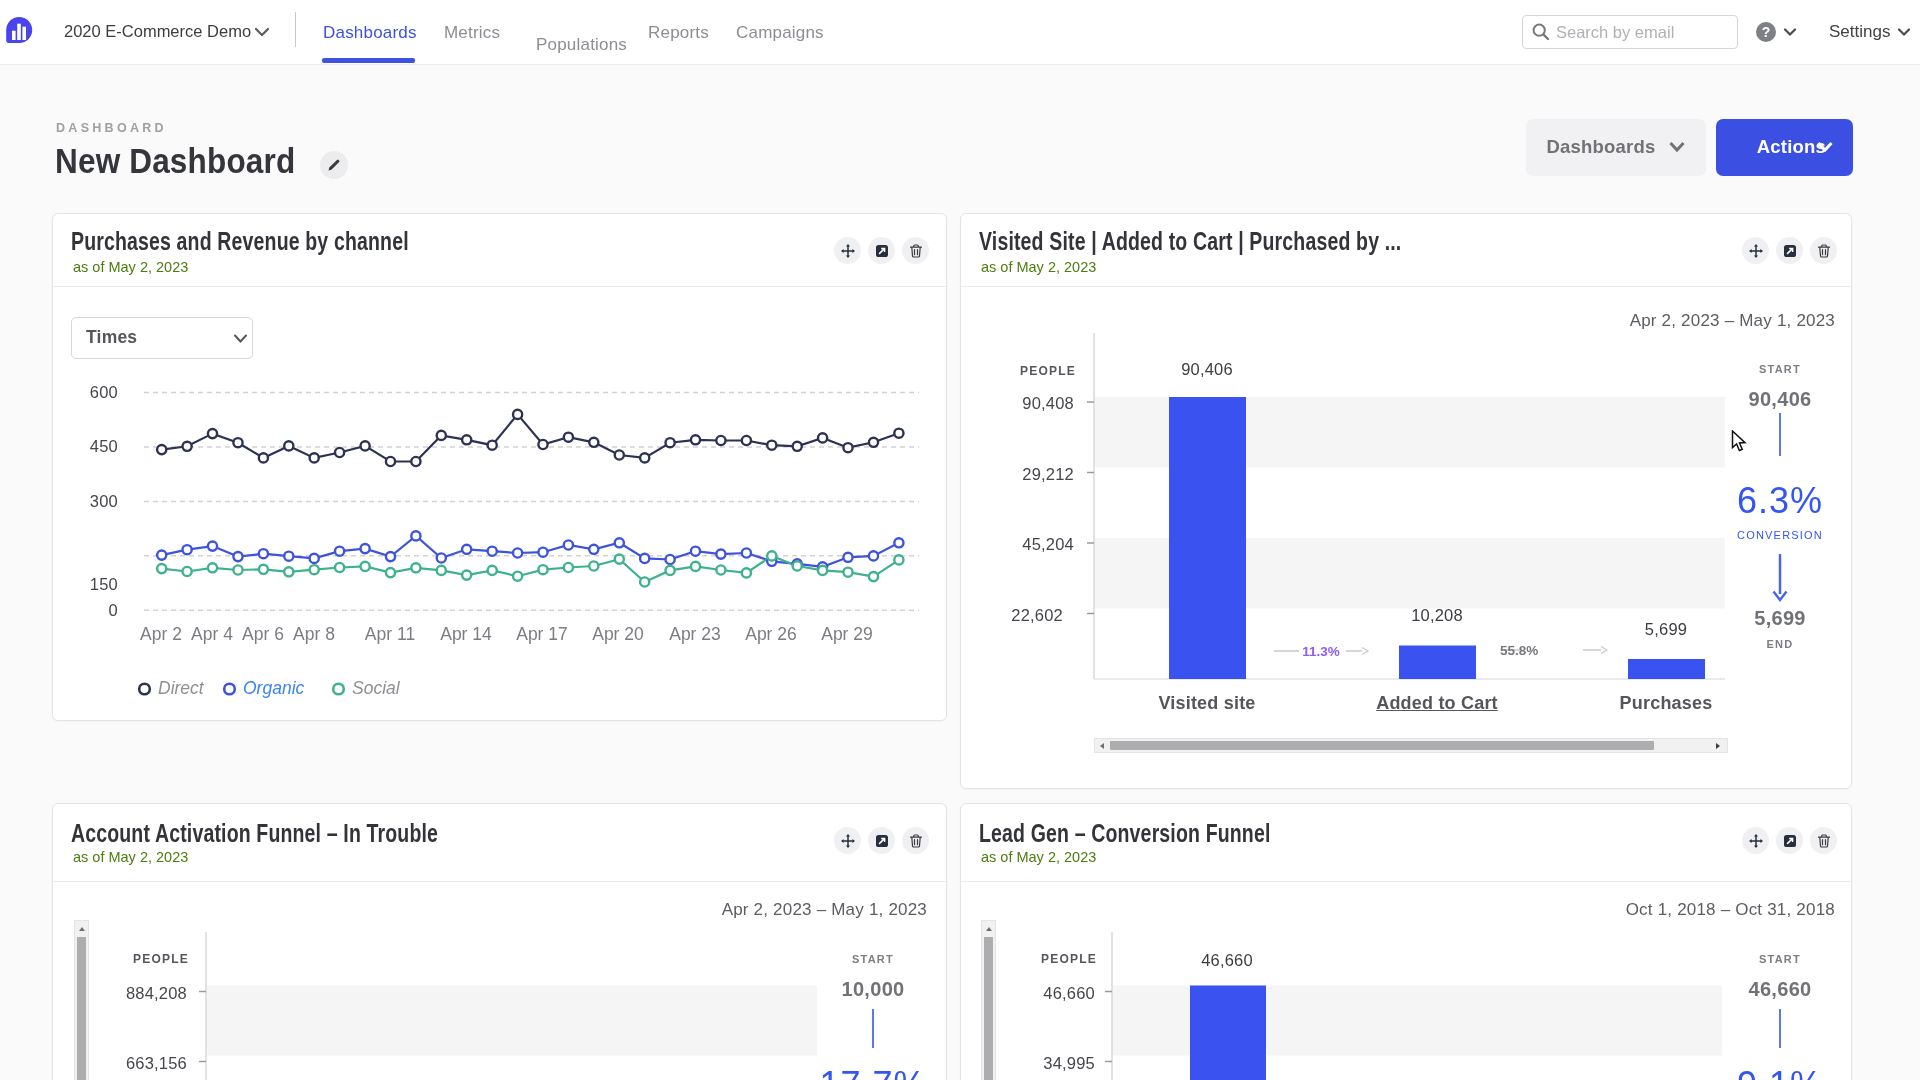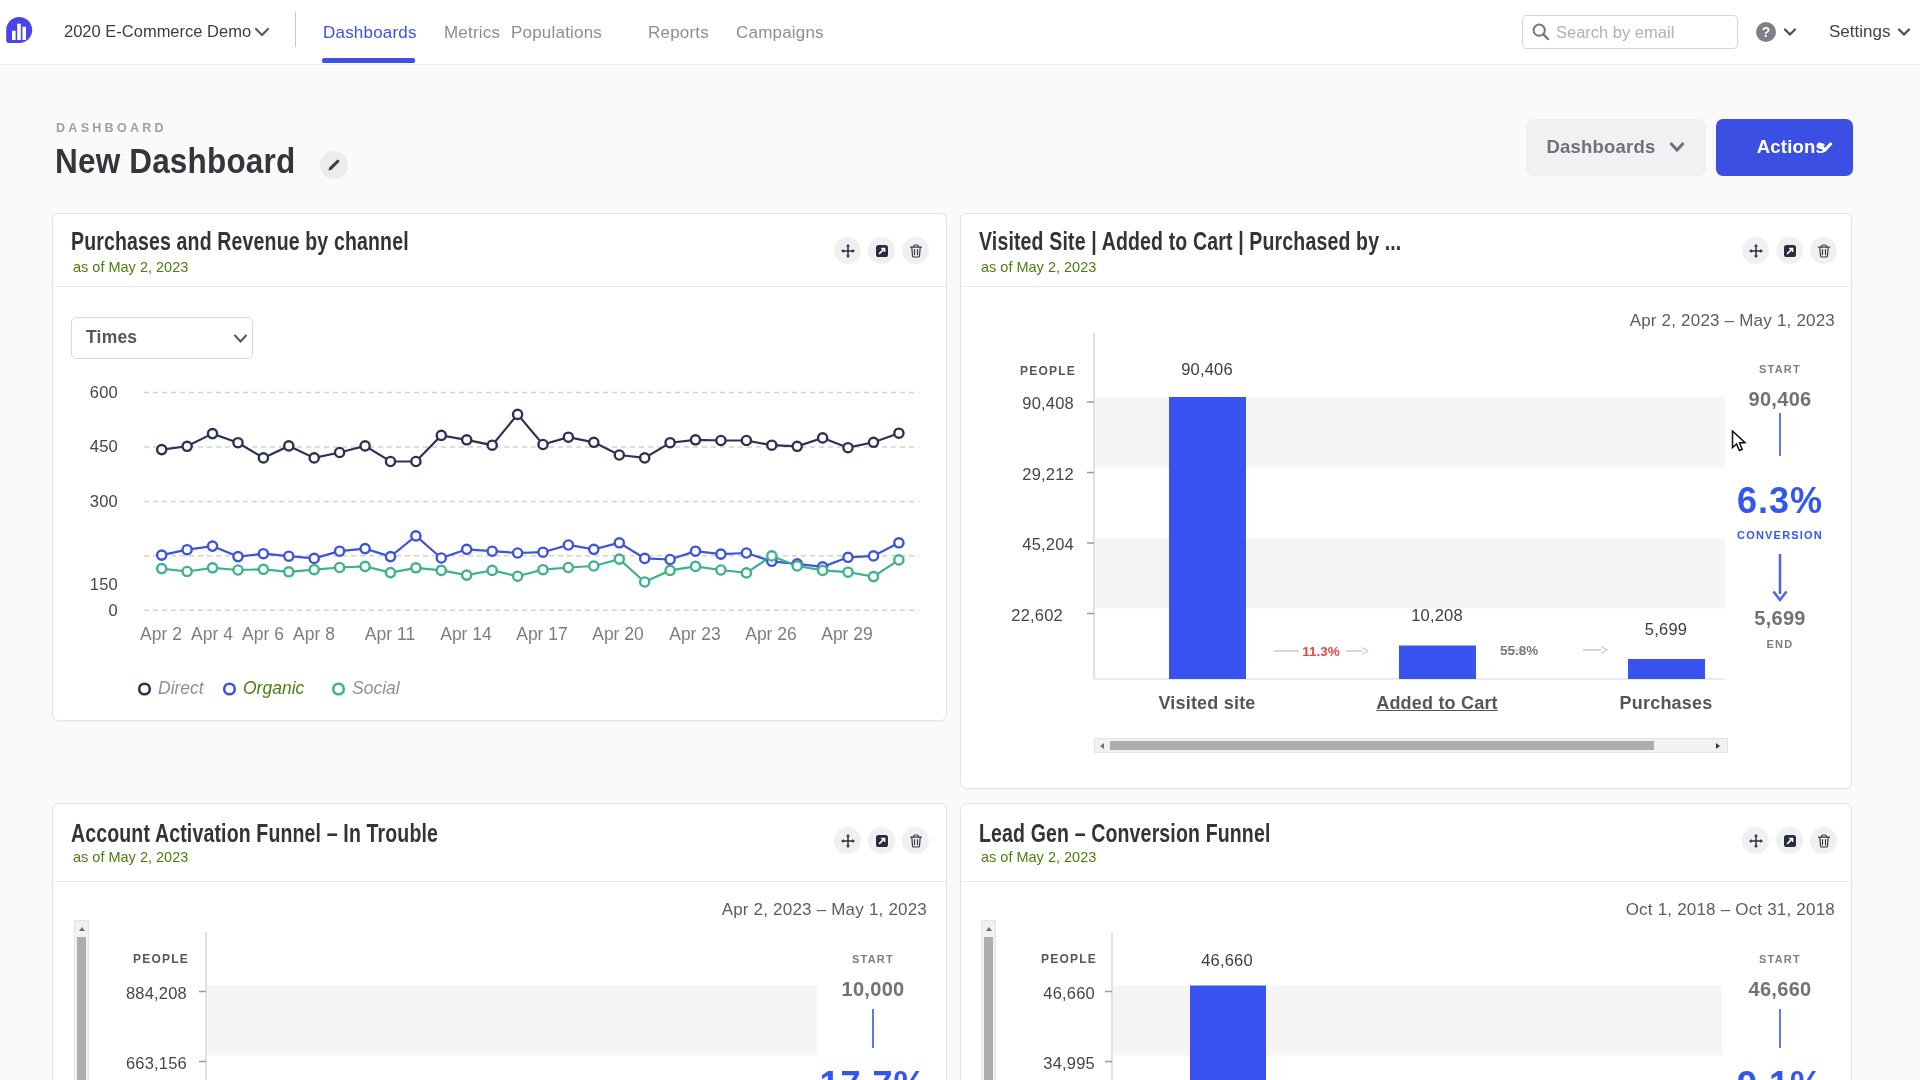--- a/index.html
+++ b/index.html
@@ -14,21 +14,21 @@
 .ctitle { position:absolute; left:18px; top:13px; font-size:25px; font-weight:bold; color:#33343a; letter-spacing:.2px; transform:scaleX(.78); transform-origin:0 0; white-space:nowrap;}
 .csub { position:absolute; left:20px; top:45px; font-size:14.5px; color:#4d7c0f; }
 .cdivider { position:absolute; left:0; right:0; top:72px; height:1px; background:#ebebee; }
 .cicon { position:absolute; top:23px; width:27px; height:27px; border-radius:50%; background:#f0f0f2; }
 .cicon svg { position:absolute; left:50%; top:50%; transform:translate(-50%,-50%); }
 .daterange { position:absolute; font-size:17px; color:#5c5d63; letter-spacing:.2px; }
 .people { position:absolute; font-size:12px; font-weight:bold; color:#55575e; letter-spacing:1.2px; }
 .ylab { position:absolute; font-size:16.5px; color:#45464c; text-align:right; letter-spacing:.2px;}
 .startlab { position:absolute; font-size:11px; font-weight:bold; color:#7d7e84; letter-spacing:1.2px; text-align:center; }
 .bigval { position:absolute; font-size:20px; font-weight:bold; color:#717278; letter-spacing:.3px; text-align:center; }
-.bluepct { position:absolute; font-weight:bold; color:#3356ef; text-align:center; }
+.bluepct { position:absolute; font-weight:normal; color:#3356ef; text-align:center; }
 .xcat { position:absolute; font-size:18px; font-weight:bold; color:#55565c; text-align:center; letter-spacing:.2px; }
 .barval { position:absolute; font-size:16.5px; color:#3c3d42; text-align:center; letter-spacing:.2px; }
 </style>
 </head>
 <body>
 
 <div id="nav">
 
   <svg class="abs" style="left:4px;top:15px" width="30" height="30" viewBox="0 0 30 30">
     <path d="M15.2 2 C22.4 2 28.2 7.8 28.2 15 C28.2 22.2 22.4 28 15.2 28 L4.6 28 C3.2 28 2.2 26.9 2.2 25.5 L2.2 15 C2.2 7.8 8 2 15.2 2 Z" fill="#4a45ea"></path>
@@ -37,21 +37,21 @@
     <rect x="18.4" y="11.7" width="3.6" height="13.3" fill="#fff"></rect>
   </svg>
   <div class="abs" style="left:64px;top:22px;font-size:16.5px;color:#3c3d43;letter-spacing:0;">2020 E-Commerce Demo</div>
   <svg class="abs" style="left:254px;top:27px" width="16" height="10" viewBox="0 0 16 10">
       <path d="M2 2 L8 8 L14 2" stroke="#5a5b60" stroke-width="2.2" fill="none" stroke-linecap="round"></path>
     </svg>
   <div class="abs" style="left:295px;top:12px;width:1px;height:35px;background:#c9c9cd;"></div>
   <div class="navlink" style="left:323px;color:#3d52e0;">Dashboards</div>
   <div class="abs" style="left:322px;top:58px;width:93px;height:5px;background:#3d52e0;border-radius:2px;"></div>
   <div class="navlink" style="left:444px;">Metrics</div>
-  <div class="navlink" style="left:511px;">Populations</div>
+  <div class="navlink" style="left:536px;margin-top:12px;">Populations</div>
   <div class="navlink" style="left:648px;">Reports</div>
   <div class="navlink" style="left:736px;">Campaigns</div>
 
   <div class="abs" style="left:1522px;top:15px;width:216px;height:34px;border:1px solid #d6d6da;border-radius:4px;background:#fff;"></div>
   <svg class="abs" style="left:1531px;top:22px" width="20" height="20" viewBox="0 0 20 20">
       <circle cx="8.2" cy="8.2" r="5.6" stroke="#77787e" stroke-width="2" fill="none"></circle>
       <line x1="12.6" y1="12.6" x2="17" y2="17" stroke="#77787e" stroke-width="2.4" stroke-linecap="round"></line>
     </svg>
   <div class="abs" style="left:1556px;top:23px;font-size:16.5px;color:#b0b1b6;">Search by email</div>
 
@@ -256,21 +256,21 @@
       </g>
   </svg>
 
   <div class="ylab" style="left:25px;top:169px;width:40px;">600</div>
   <div class="ylab" style="left:25px;top:223px;width:40px;">450</div>
   <div class="ylab" style="left:25px;top:278px;width:40px;">300</div>
   <div class="ylab" style="left:25px;top:332px;width:40px;margin-top:29px;">150</div>
   <div class="ylab" style="left:25px;top:387px;width:40px;">0</div>
 
   <div class="abs" style="left:105px;top:464px;font-size:17.5px;font-style:italic;color:#8f9096;">Direct</div>
-  <div class="abs" style="left:190px;top:464px;font-size:17.5px;font-style:italic;color:#4d7c0f;">Organic</div>
+  <div class="abs" style="left:190px;top:464px;font-size:17.5px;font-style:italic;color:#3b82f6;">Organic</div>
   <div class="abs" style="left:299px;top:464px;font-size:17.5px;font-style:italic;color:#8f9096;">Social</div>
 </div>
 
 <div class="card" id="card2" style="left:960px;top:213px;width:892px;height:576px;">
   <div class="ctitle">Visited Site | Added to Cart | Purchased by ...</div>
   <div class="csub">as of May 2, 2023</div>
   <div class="cicon" style="left:781px;">
       <svg width="14" height="14" viewBox="0 0 14 14">
         <g stroke="#243041" stroke-width="1.5">
           <line x1="7" y1="2" x2="7" y2="12"></line>
@@ -328,21 +328,21 @@
     <line x1="622" y1="436" x2="640" y2="436" stroke="#c9c9cd" stroke-width="1.5"></line>
     <path d="M640 432.5 L646 436 L640 439.5" fill="none" stroke="#c9c9cd" stroke-width="1.2"></path>
 
     <line x1="819" y1="199" x2="819" y2="242" stroke="#5f77ee" stroke-width="2"></line>
     <line x1="819" y1="340" x2="819" y2="380" stroke="#4a64ec" stroke-width="2.5"></line>
     <path d="M812.5 377.5 L819 386 L825.5 377.5" fill="none" stroke="#4a64ec" stroke-width="2.5"></path>
   </svg>
   <div class="barval" style="left:166px;top:146px;width:160px;">90,406</div>
   <div class="barval" style="left:396px;top:392px;width:160px;">10,208</div>
   <div class="barval" style="left:625px;top:406px;width:160px;">5,699</div>
-  <div class="abs" style="left:310px;top:430px;width:100px;text-align:center;font-size:13.5px;font-weight:bold;color:#ef4444;">11.3%</div>
+  <div class="abs" style="left:310px;top:430px;width:100px;text-align:center;font-size:13.5px;font-weight:bold;color:#8b5cf6;">11.3%</div>
   <div class="abs" style="left:539px;top:429px;width:100px;text-align:left;font-size:13.5px;font-weight:bold;color:#77787d;">55.8%</div>
   <div class="xcat" style="left:166px;top:479px;width:160px;">Visited site</div>
   <div class="xcat" style="left:396px;top:479px;width:160px;text-decoration:underline;">Added to Cart</div>
   <div class="xcat" style="left:625px;top:479px;width:160px;">Purchases</div>
 
   <div class="startlab" style="left:769px;top:149px;width:100px;">START</div>
   <div class="bigval" style="left:769px;top:174px;width:100px;">90,406</div>
   <div class="bluepct" style="left:759px;top:266px;width:120px;font-size:36px;letter-spacing:1px;">6.3%</div>
   <div class="bluepct" style="left:759px;top:315px;width:120px;font-size:11px;letter-spacing:1.2px;">CONVERSION</div>
   <div class="bigval" style="left:769px;top:393px;width:100px;">5,699</div>

